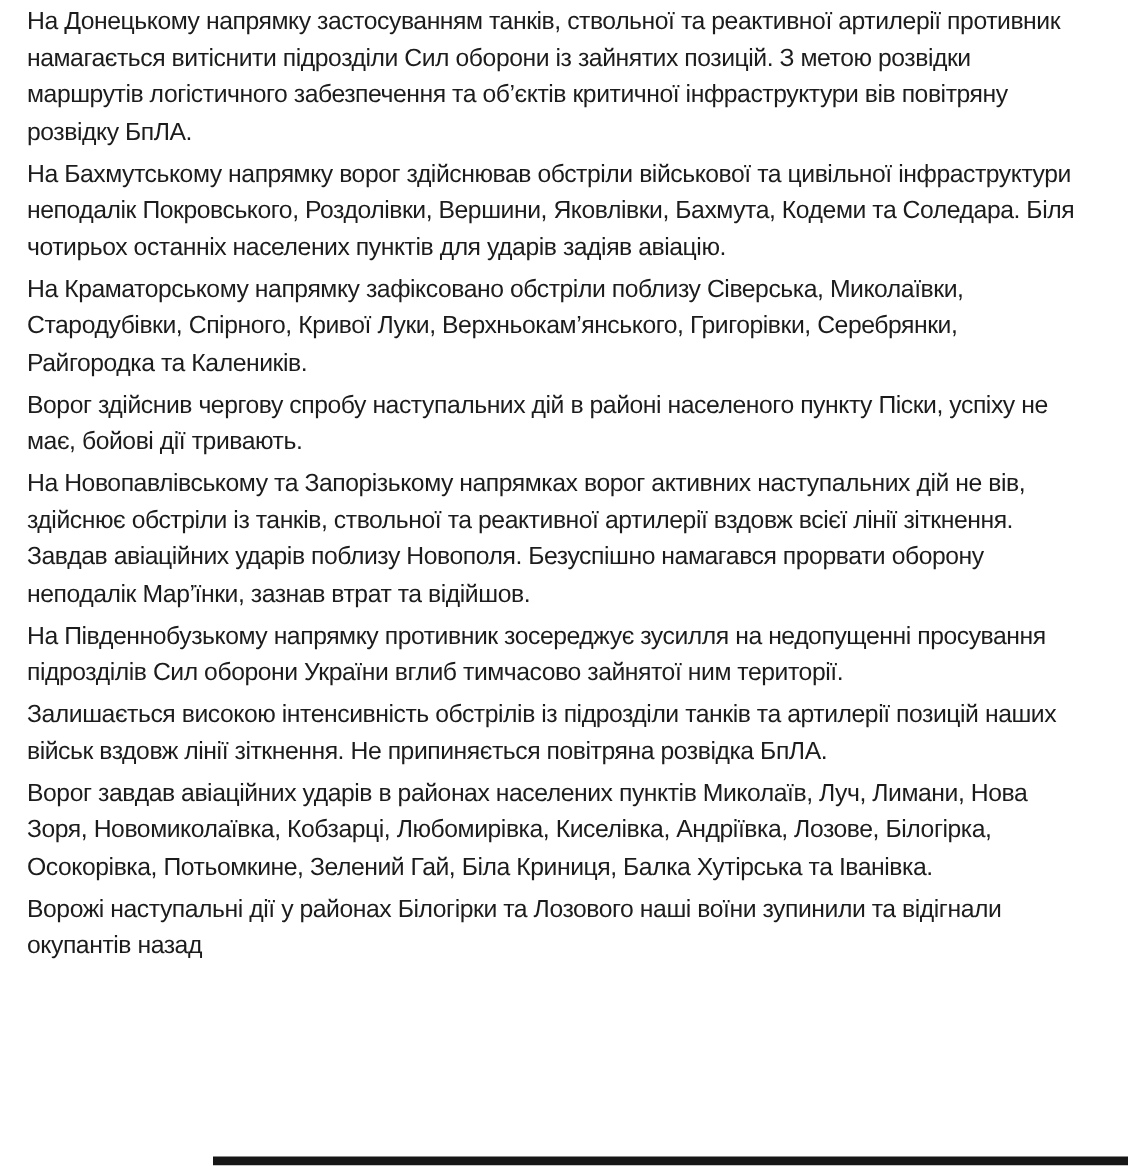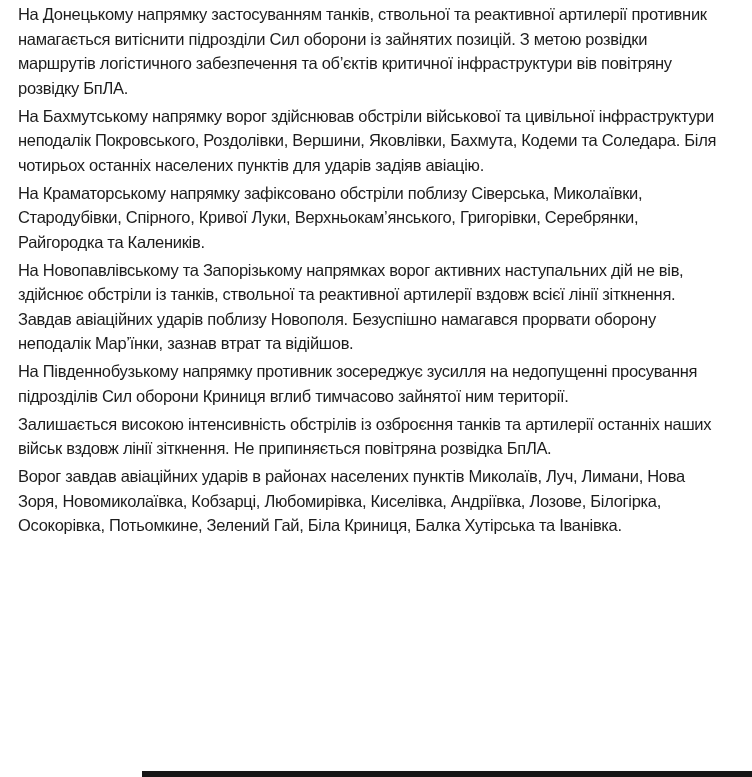--- a/index.html
+++ b/index.html
@@ -36,19 +36,21 @@
     background: #161616;
   }
 </style>
 </head>
 <body>
 
 <div class="report">
   <p>На Донецькому напрямку застосуванням танків, ствольної та реактивної артилерії противник намагається витіснити підрозділи Сил оборони із зайнятих позицій. З метою розвідки маршрутів логістичного забезпечення та об’єктів критичної інфраструктури вів повітряну розвідку БпЛА.</p>
   <p>На Бахмутському напрямку ворог здійснював обстріли військової та цивільної інфраструктури неподалік Покровського, Роздолівки, Вершини, Яковлівки, Бахмута, Кодеми та Соледара. Біля чотирьох останніх населених пунктів для ударів задіяв авіацію.</p>
   <p>На Краматорському напрямку зафіксовано обстріли поблизу Сіверська, Миколаївки, Стародубівки, Спірного, Кривої Луки, Верхньокам’янського, Григорівки, Серебрянки, Райгородка та Калеників.</p>
+  <p>Ворог здійснив чергову спробу наступальних дій в районі населеного пункту Піски, успіху не має, бойові дії тривають.</p>
   <p>На Новопавлівському та Запорізькому напрямках ворог активних наступальних дій не вів, здійснює обстріли із танків, ствольної та реактивної артилерії вздовж всієї лінії зіткнення. Завдав авіаційних ударів поблизу Новополя. Безуспішно намагався прорвати оборону неподалік Мар’їнки, зазнав втрат та відійшов.</p>
-  <p>На Південнобузькому напрямку противник зосереджує зусилля на недопущенні просування підрозділів Сил оборони Криниця вглиб тимчасово зайнятої ним території.</p>
-  <p>Залишається високою інтенсивність обстрілів із озброєння танків та артилерії останніх наших військ вздовж лінії зіткнення. Не припиняється повітряна розвідка БпЛА.</p>
+  <p>На Південнобузькому напрямку противник зосереджує зусилля на недопущенні просування підрозділів Сил оборони України вглиб тимчасово зайнятої ним території.</p>
+  <p>Залишається високою інтенсивність обстрілів із підрозділи танків та артилерії позицій наших військ вздовж лінії зіткнення. Не припиняється повітряна розвідка БпЛА.</p>
   <p>Ворог завдав авіаційних ударів в районах населених пунктів Миколаїв, Луч, Лимани, Нова Зоря, Новомиколаївка, Кобзарці, Любомирівка, Киселівка, Андріївка, Лозове, Білогірка, Осокорівка, Потьомкине, Зелений Гай, Біла Криниця, Балка Хутірська та Іванівка.</p>
+  <p>Ворожі наступальні дії у районах Білогірки та Лозового наші воїни зупинили та відігнали окупантів назад</p>
 </div>
 
 <div class="media-edge"></div>
 
 </body></html>

